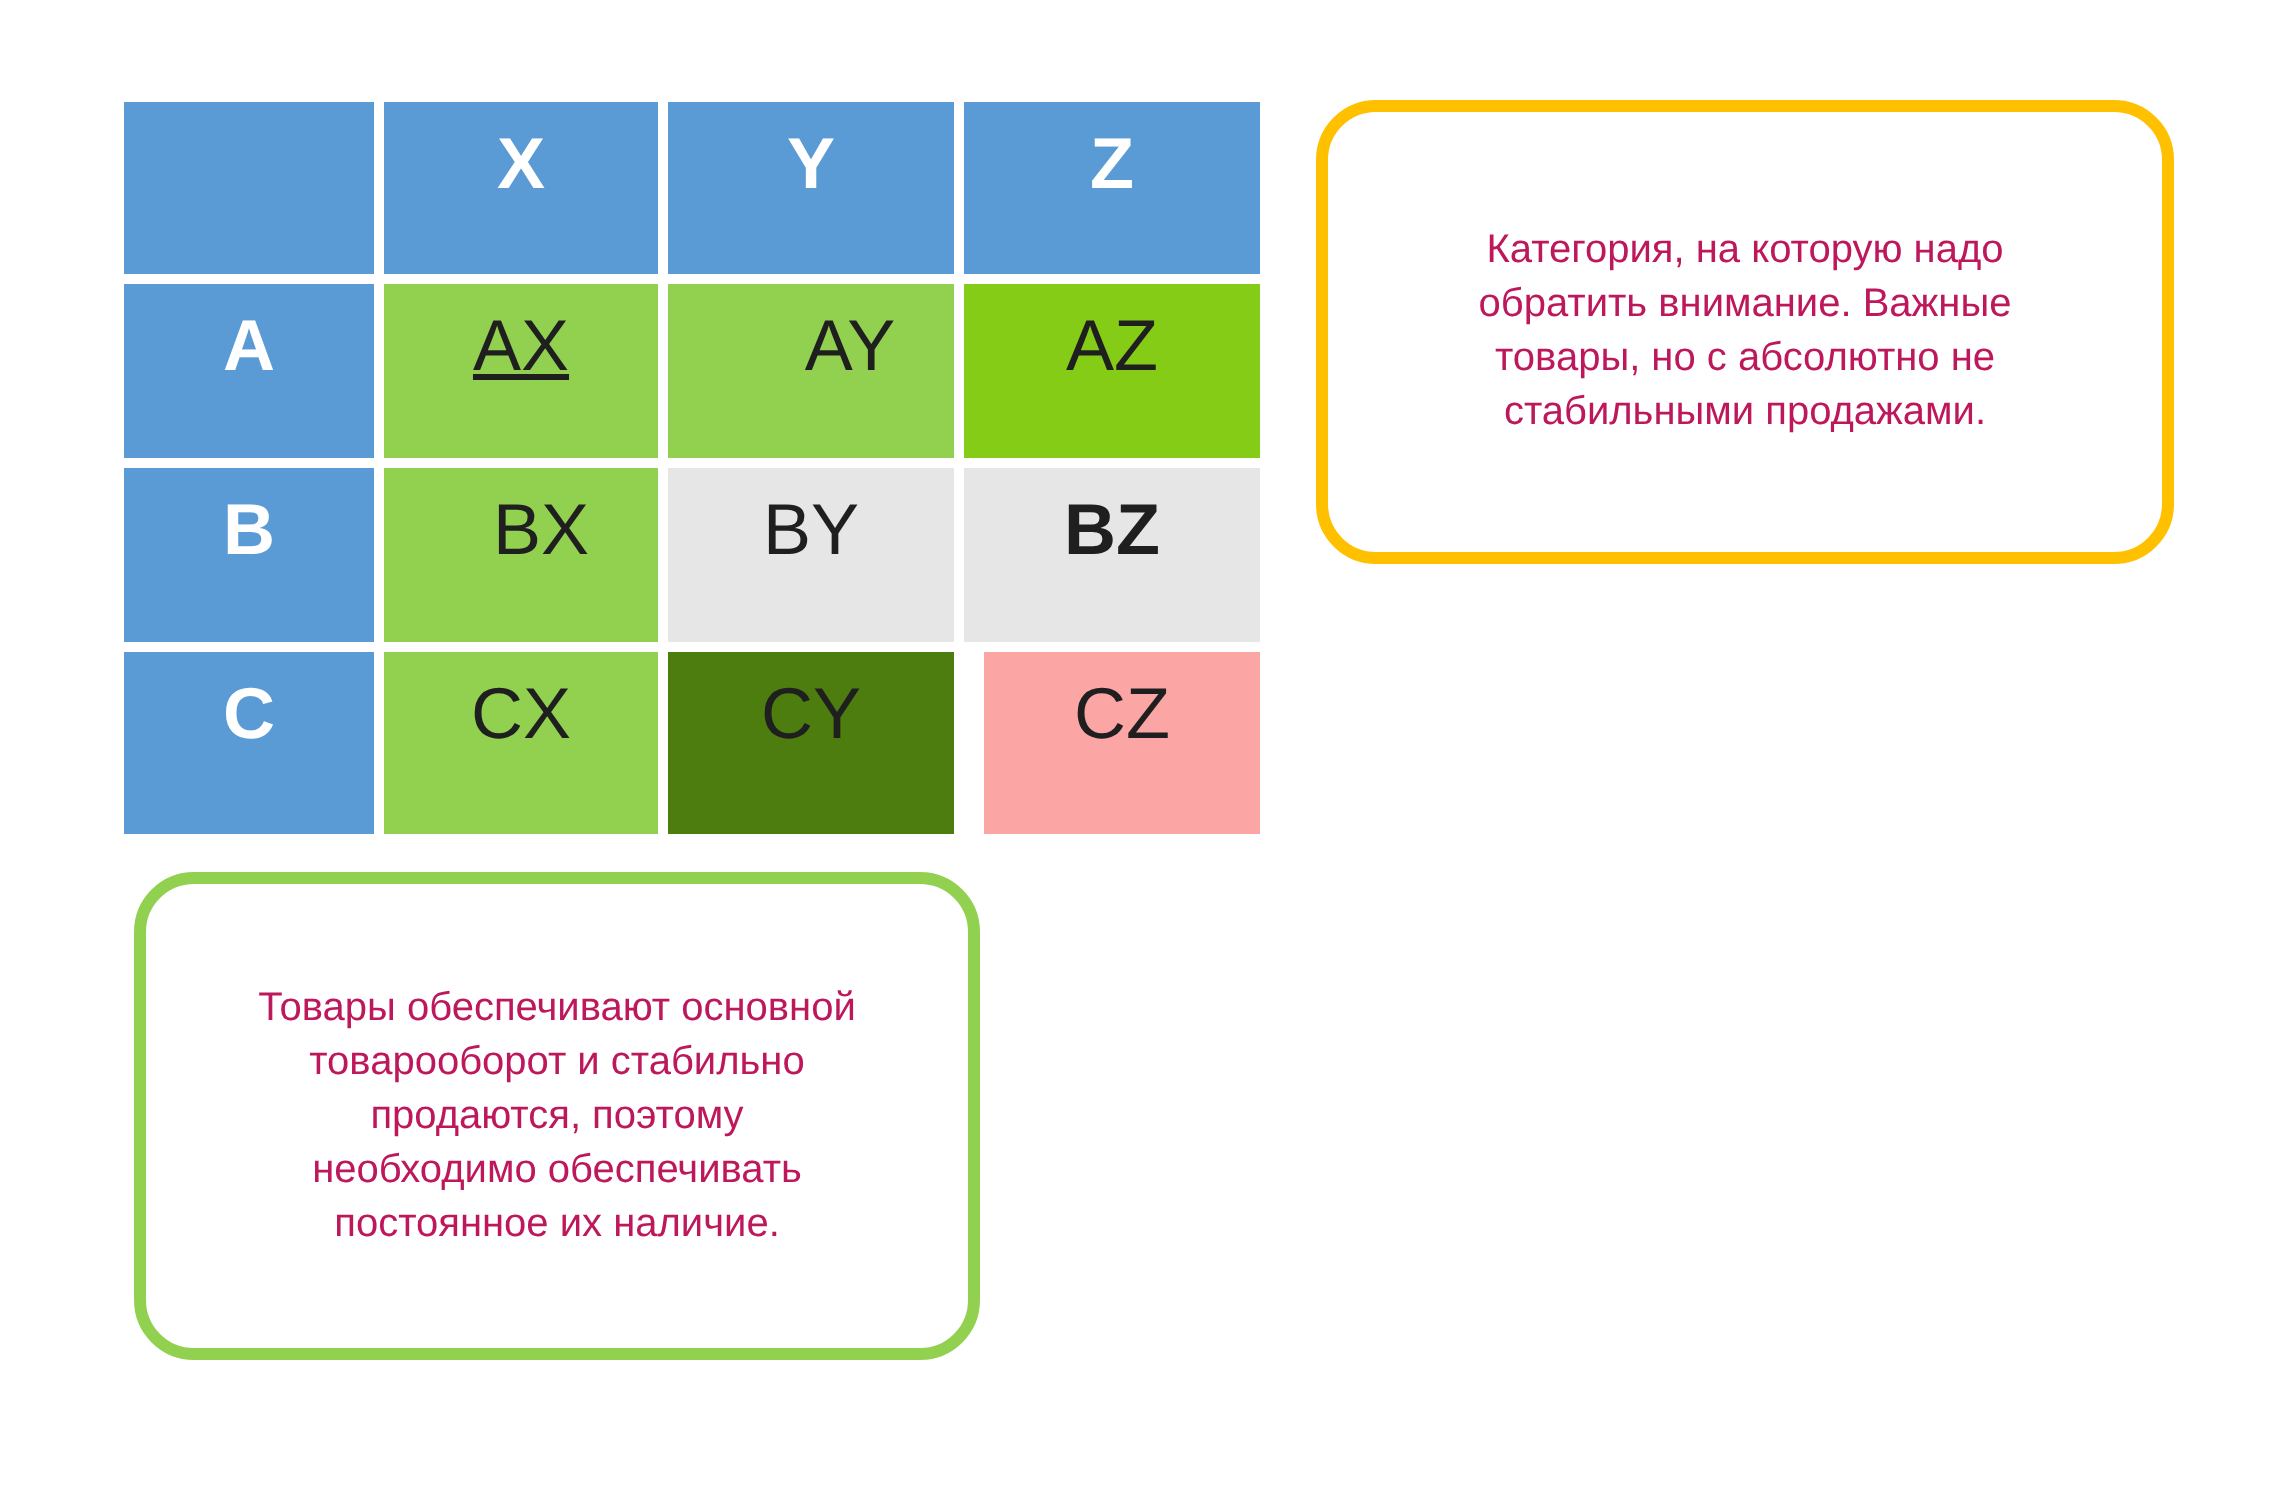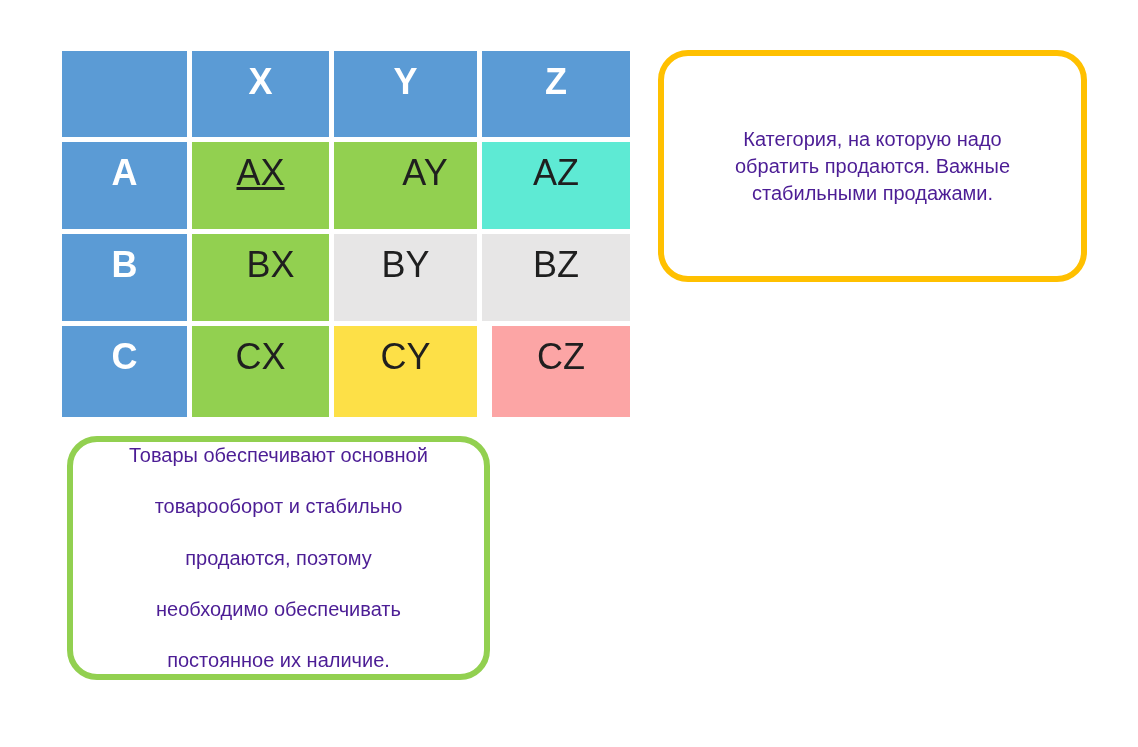--- a/index.html
+++ b/index.html
@@ -45,61 +45,62 @@
     position: absolute;
     background: #ffffff;
     border-style: solid;
     border-width: 6px;
     border-radius: 30px;
     display: flex;
     flex-direction: column;
     justify-content: center;
     align-items: center;
     text-align: center;
-    color: #4c1d95;
+    color: #be185d;
     font-size: 20px;
     line-height: 27px;
   }
   .callout .line { white-space: nowrap; }
 
   .callout-az   { left: 658px; top: 50px;  width: 417px; height: 220px; }
-  .callout-axbx { left: 67px;  top: 436px; width: 411px; height: 232px; justify-content: space-between; }
+  .callout-axbx { left: 67px;  top: 436px; width: 411px; height: 232px; }
   .callout-cz   { left: 658px; top: 433px; width: 417px; height: 229px; border-width: 7px; }
 </style>
 </head>
 <body>
 
 <div class="canvas">
 
   <div class="matrix">
 
     <div class="cell head" style="background-color: rgb(91, 155, 213);"></div>
     <div class="cell head" style="background-color: rgb(91, 155, 213);">X</div>
     <div class="cell head" style="background-color: rgb(91, 155, 213);">Y</div>
     <div class="cell head" style="background-color: rgb(91, 155, 213);">Z</div>
 
     <div class="cell head" style="background-color: rgb(91, 155, 213);">A</div>
     <div class="cell" style="background-color: rgb(146, 208, 80); text-decoration: underline;">AX</div>
     <div class="cell" style="background-color: rgb(146, 208, 80); padding-left: 39px;">AY</div>
-    <div class="cell" style="background-color: #5eead4;">AZ</div>
+    <div class="cell" style="background-color: #84cc16;">AZ</div>
 
     <div class="cell head" style="background-color: rgb(91, 155, 213);">B</div>
     <div class="cell" style="background-color: rgb(146, 208, 80); padding-left: 20px;">BX</div>
     <div class="cell" style="background-color: rgb(231, 230, 230);">BY</div>
-    <div class="cell" style="background-color: rgb(231, 230, 230);">BZ</div>
+    <div class="cell" style="background-color: rgb(231, 230, 230); font-weight: bold;">BZ</div>
 
     <div class="cell head" style="background-color: rgb(91, 155, 213);">C</div>
     <div class="cell" style="background-color: rgb(146, 208, 80);">CX</div>
-    <div class="cell" style="background-color: #fde047;">CY</div>
+    <div class="cell" style="background-color: #4d7c0f;">CY</div>
     <div class="cell" style="background-color: #fca5a5; margin-left: 10px;">CZ</div>
   </div>
 
   <div class="callout callout-az" style="border-color: rgb(255, 192, 0);">
     <div class="line">Категория, на которую надо</div>
-    <div class="line">обратить продаются. Важные</div>
+    <div class="line">обратить внимание. Важные</div>
+    <div class="line">товары, но с абсолютно не</div>
     <div class="line">стабильными продажами.</div>
   </div>
 
   <div class="callout callout-axbx" style="border-color: rgb(146, 208, 80);">
     <div class="line">Товары обеспечивают основной</div>
     <div class="line">товарооборот и стабильно</div>
     <div class="line">продаются, поэтому</div>
     <div class="line">необходимо обеспечивать</div>
     <div class="line">постоянное их наличие.</div>
   </div>

